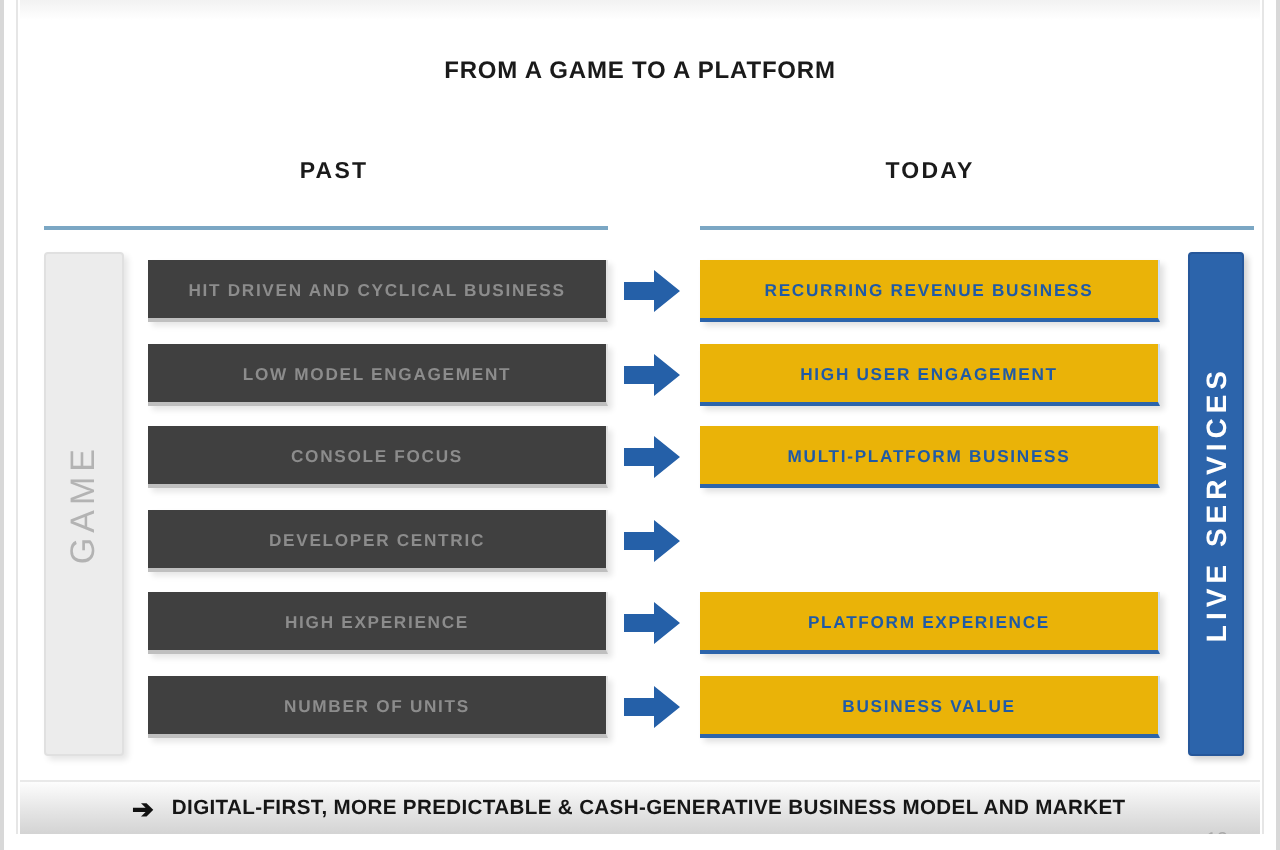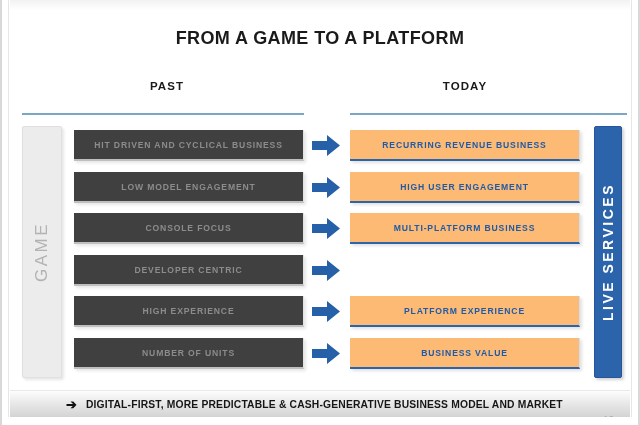--- a/index.html
+++ b/index.html
@@ -36,21 +36,21 @@
     left: 8px; right: 8px; top: 0; height: 10px;
     background: linear-gradient(#f2f2f2, #ffffff);
   }
 
   
   .title {
     position: absolute;
     left: 0; right: 0;
     top: 28px;
     text-align: center;
-    font-size: 18px;
+    font-size: 12px;
     font-weight: bold;
     letter-spacing: 0.4px;
     color: #1a1a1a;
   }
 
   
   .col-head {
     position: absolute;
     top: 80px;
     font-size: 11.5px;
@@ -138,21 +138,21 @@
     width: 230px;
     background: #404040;
     color: #8c8c8c;
     border-bottom: 2px solid #bfbfbf;
     border-right: 1px solid #e3e3e3;
     box-shadow: 2px 2px 3px rgba(0,0,0,0.10);
   }
   .pill.today {
     left: 348px;
     width: 230px;
-    background: #fdba74;
+    background: #eab308;
     color: #1f5aa6;
     border-bottom: 2px solid #2c64ab;
     border-right: 1px solid #cfe0f2;
     box-shadow: 2px 2px 3px rgba(0,0,0,0.12);
   }
   .arrow {
     position: absolute;
     left: 310px;
     top: 7px;
     width: 28px;

